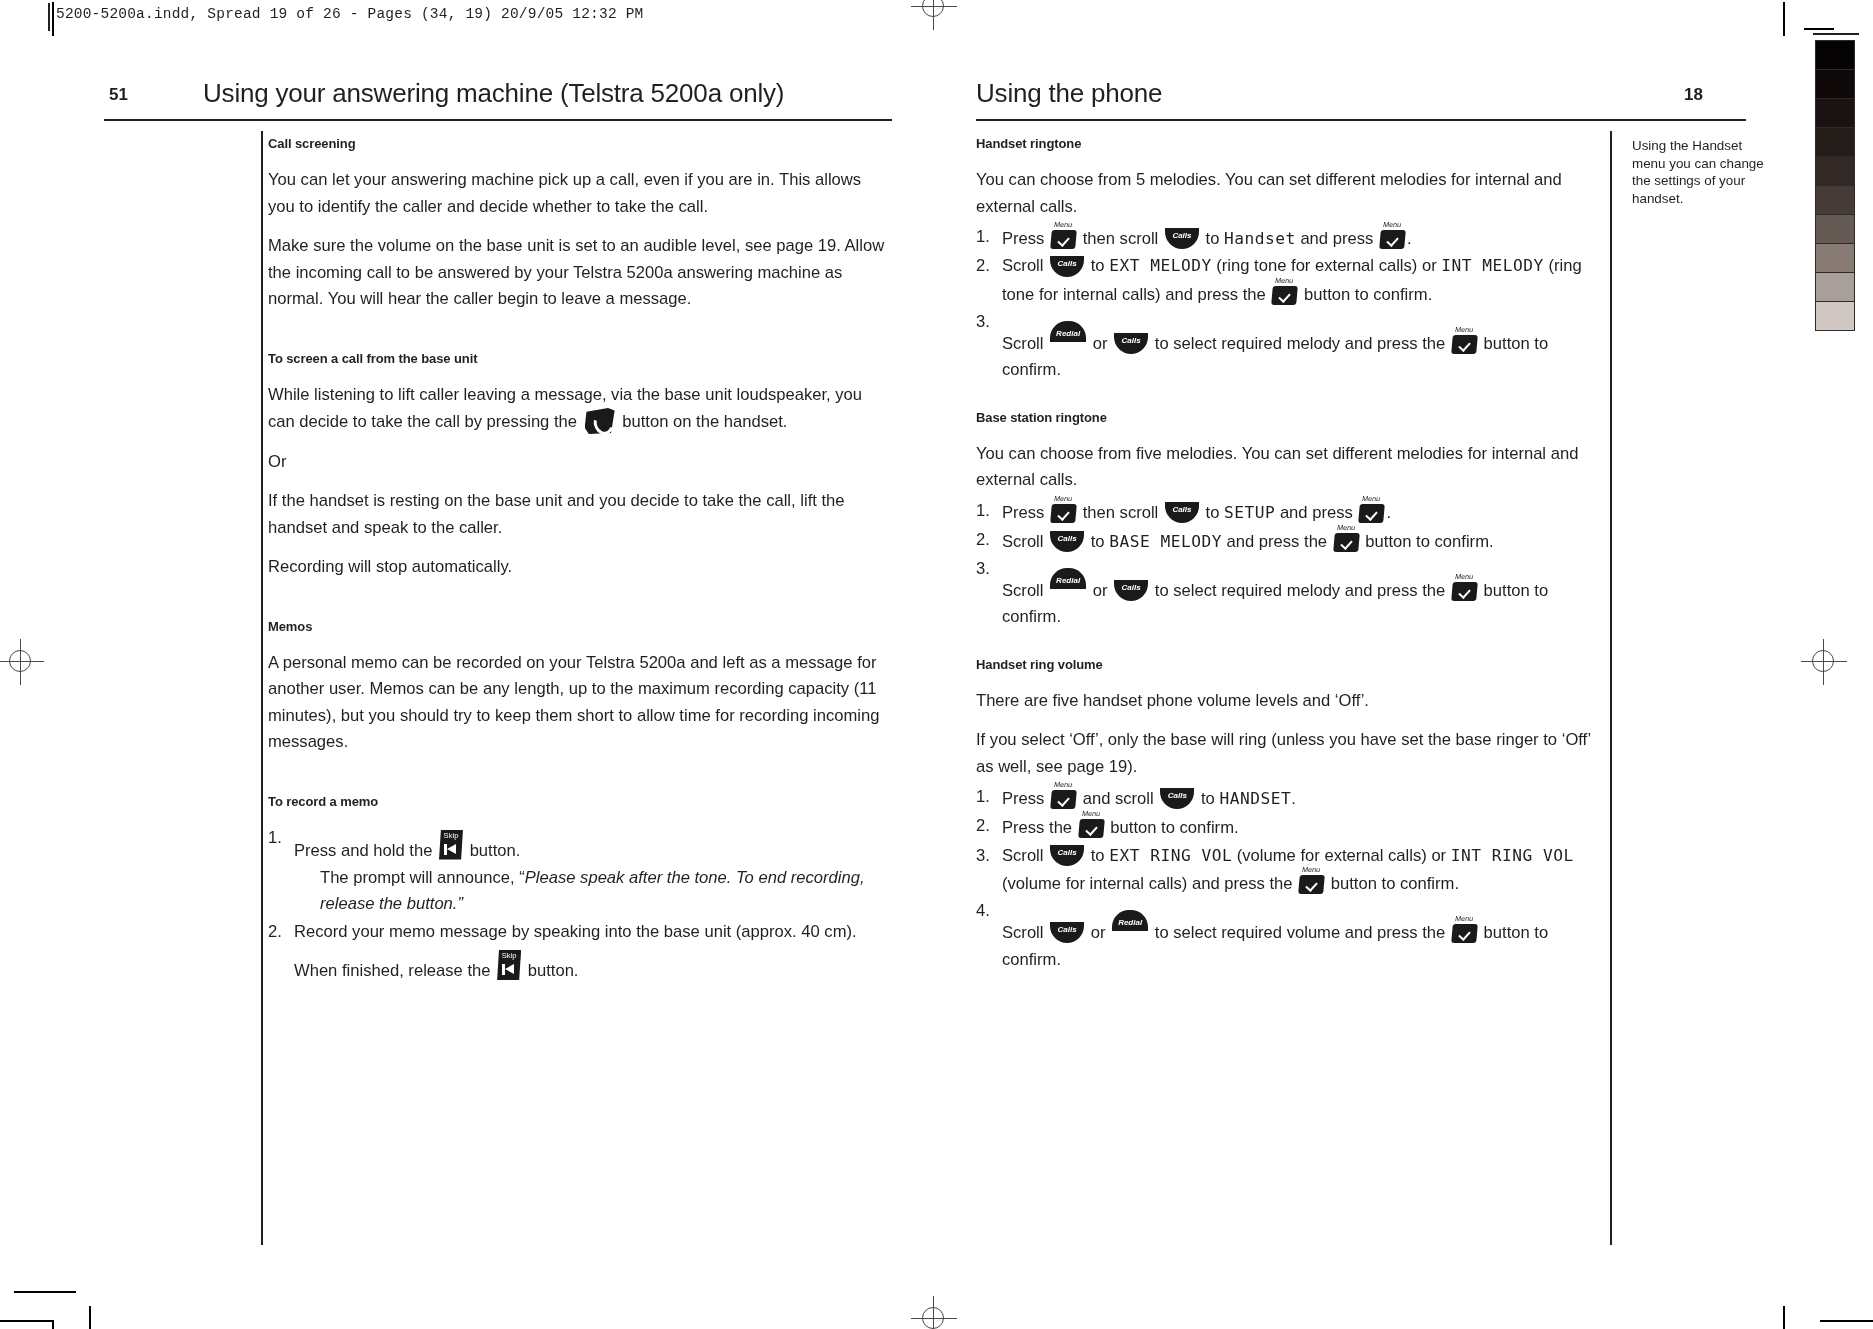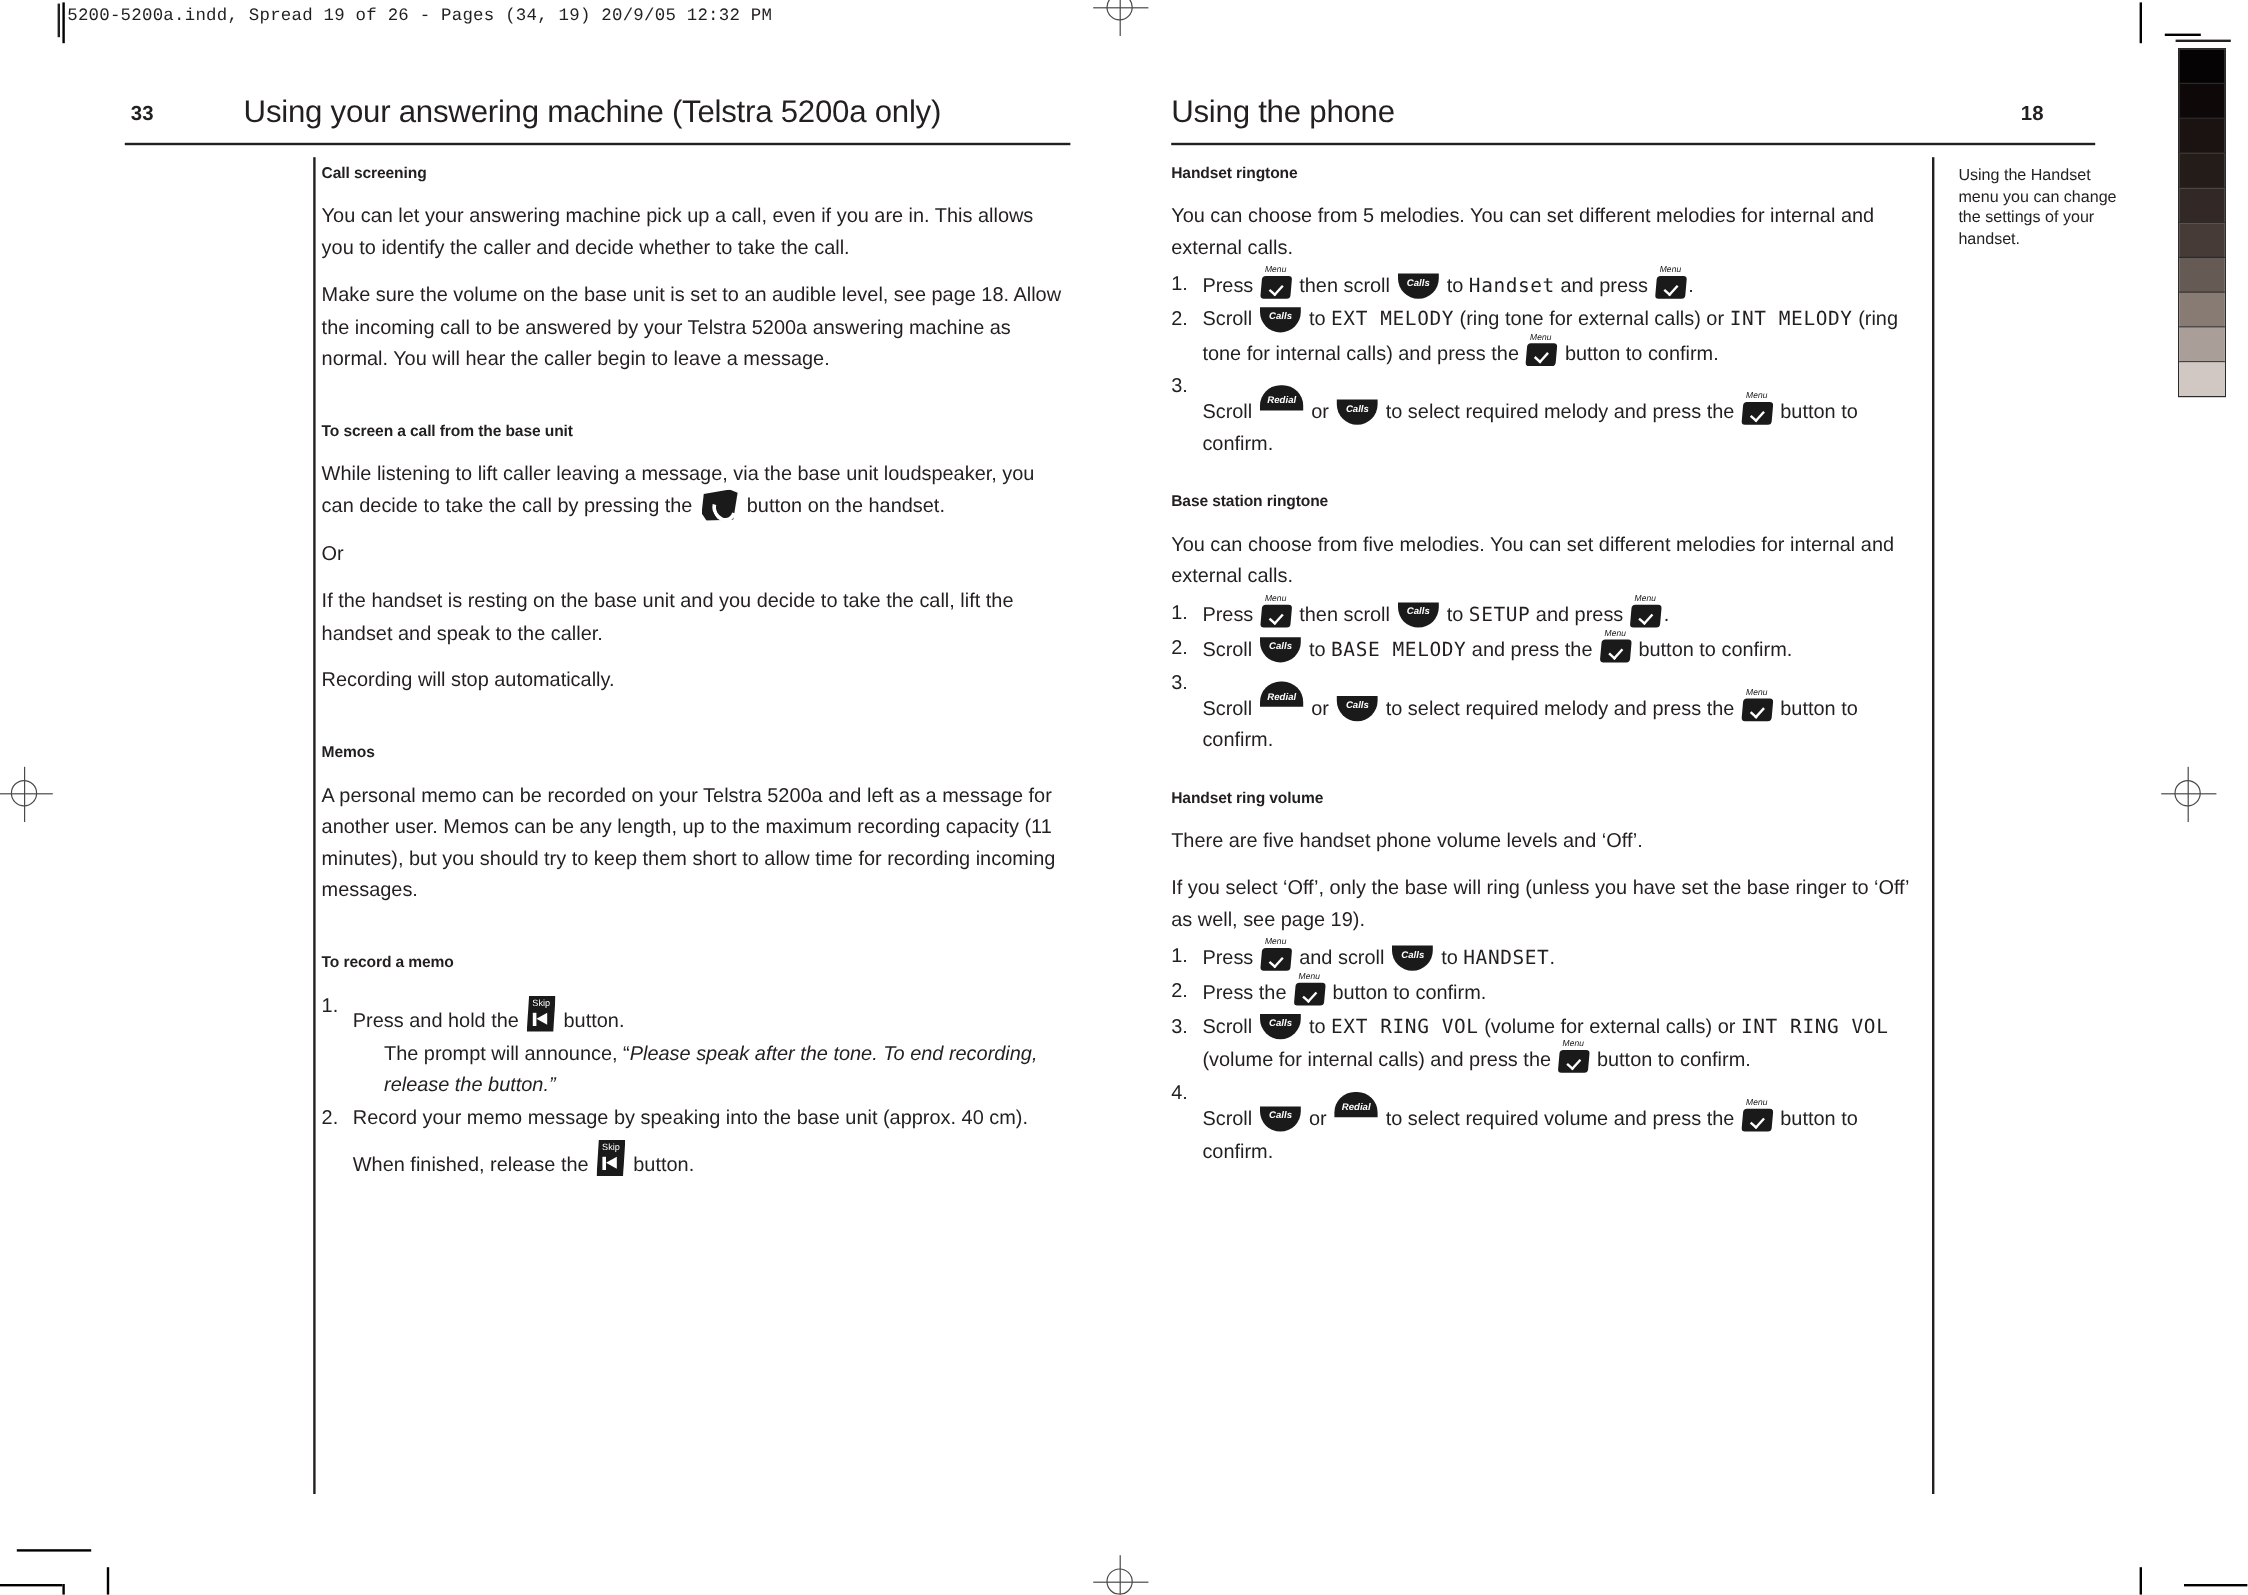--- a/index.html
+++ b/index.html
@@ -187,31 +187,31 @@
   <div class="sw" style="background: rgb(50, 40, 37);"></div>
   <div class="sw" style="background: rgb(70, 59, 54);"></div>
   <div class="sw" style="background: rgb(102, 90, 84);"></div>
   <div class="sw" style="background: rgb(135, 123, 116);"></div>
   <div class="sw" style="background: rgb(169, 158, 152);"></div>
   <div class="sw" style="background: rgb(210, 200, 195);"></div>
 </div>
 
 <div class="page page-left">
 
-  <div class="hdr-folio" style="position:absolute;left:109px;top:85px;">33</div>
+  <div class="hdr-folio" style="position:absolute;left:109px;top:85px;">51</div>
   <div class="hdr-title" style="position:absolute;left:203px;top:78px;">Using your answering machine (Telstra 5200a only)</div>
   <div class="hdr-rule" style="left:104px;top:119px;width:788px;"></div>
 
   <div class="colrule" style="left:261px;top:131px;height:1114px;"></div>
 
   <div class="body" style="left:268px;top:133px;width:624px;">
 
     <h3 class="sec">Call screening</h3>
     <p class="para">You can let your answering machine pick up a call, even if you are in. This allows you to identify the caller and decide whether to take the call.</p>
-    <p class="para">Make sure the volume on the base unit is set to an audible level, see page 18. Allow the incoming call to be answered by your Telstra 5200a answering machine as normal. You will hear the caller begin to leave a message.</p>
+    <p class="para">Make sure the volume on the base unit is set to an audible level, see page 19. Allow the incoming call to be answered by your Telstra 5200a answering machine as normal. You will hear the caller begin to leave a message.</p>
 
     <div class="gap"></div>
 
     <h3 class="sec">To screen a call from the base unit</h3>
     <p class="para">
       <span>While listening to lift caller leaving a message, via the base unit loudspeaker, you can decide to take the call by pressing the</span>
       <span class="key k-talk">
         <span class="cap"></span><span class="hs"></span>
       </span>
       <span>button on the handset.</span>

